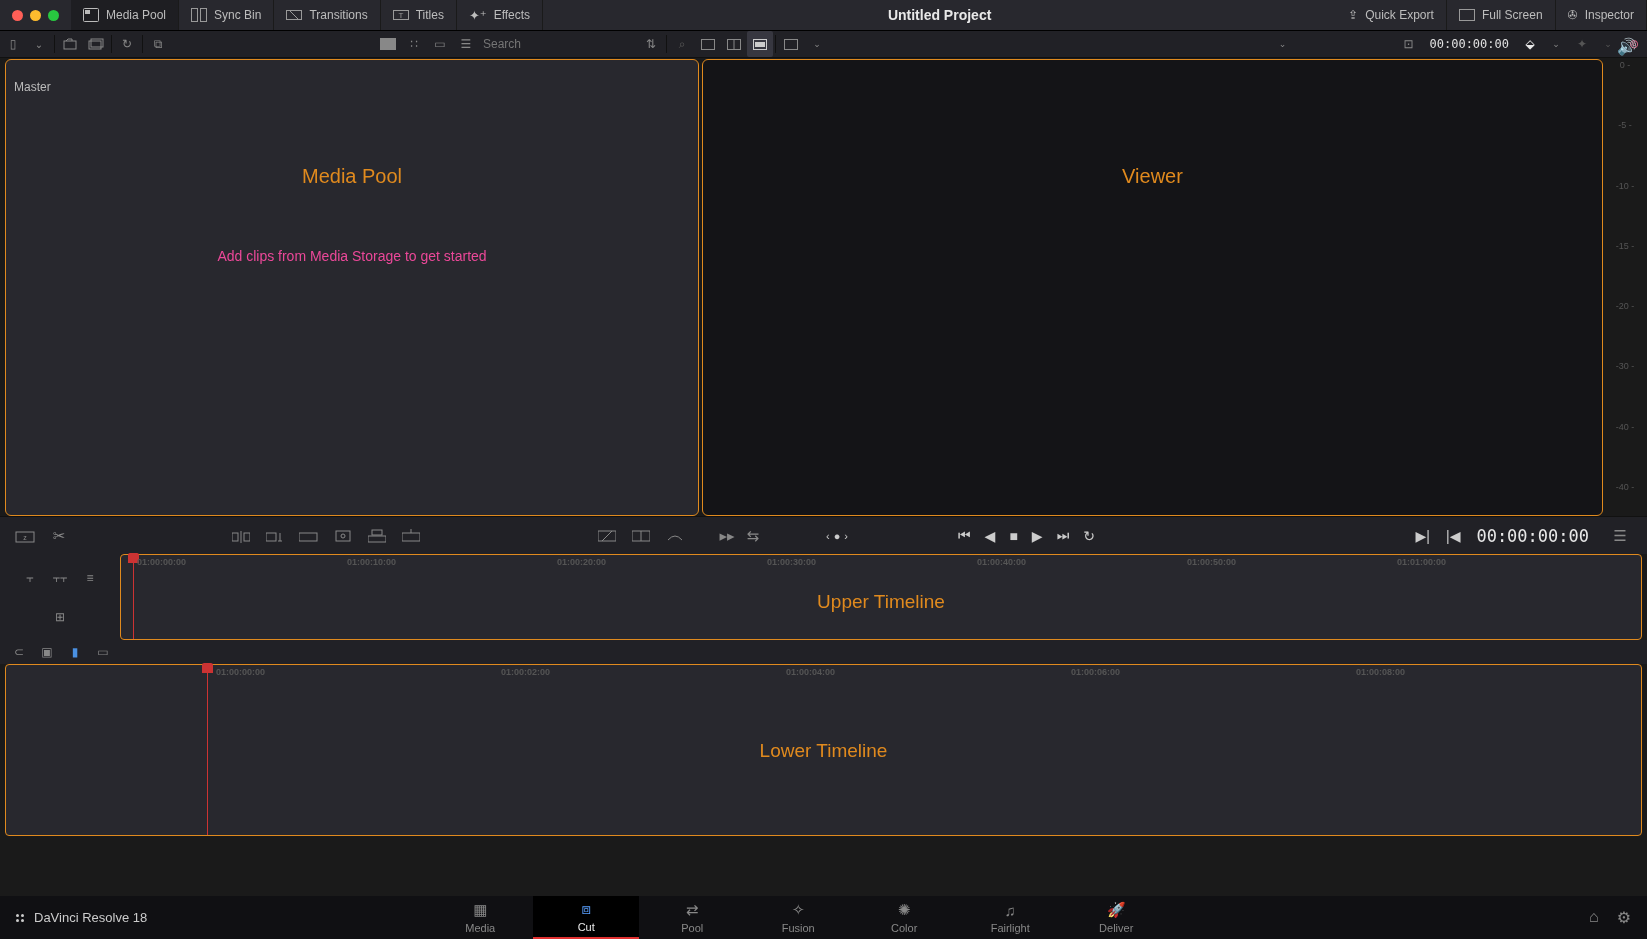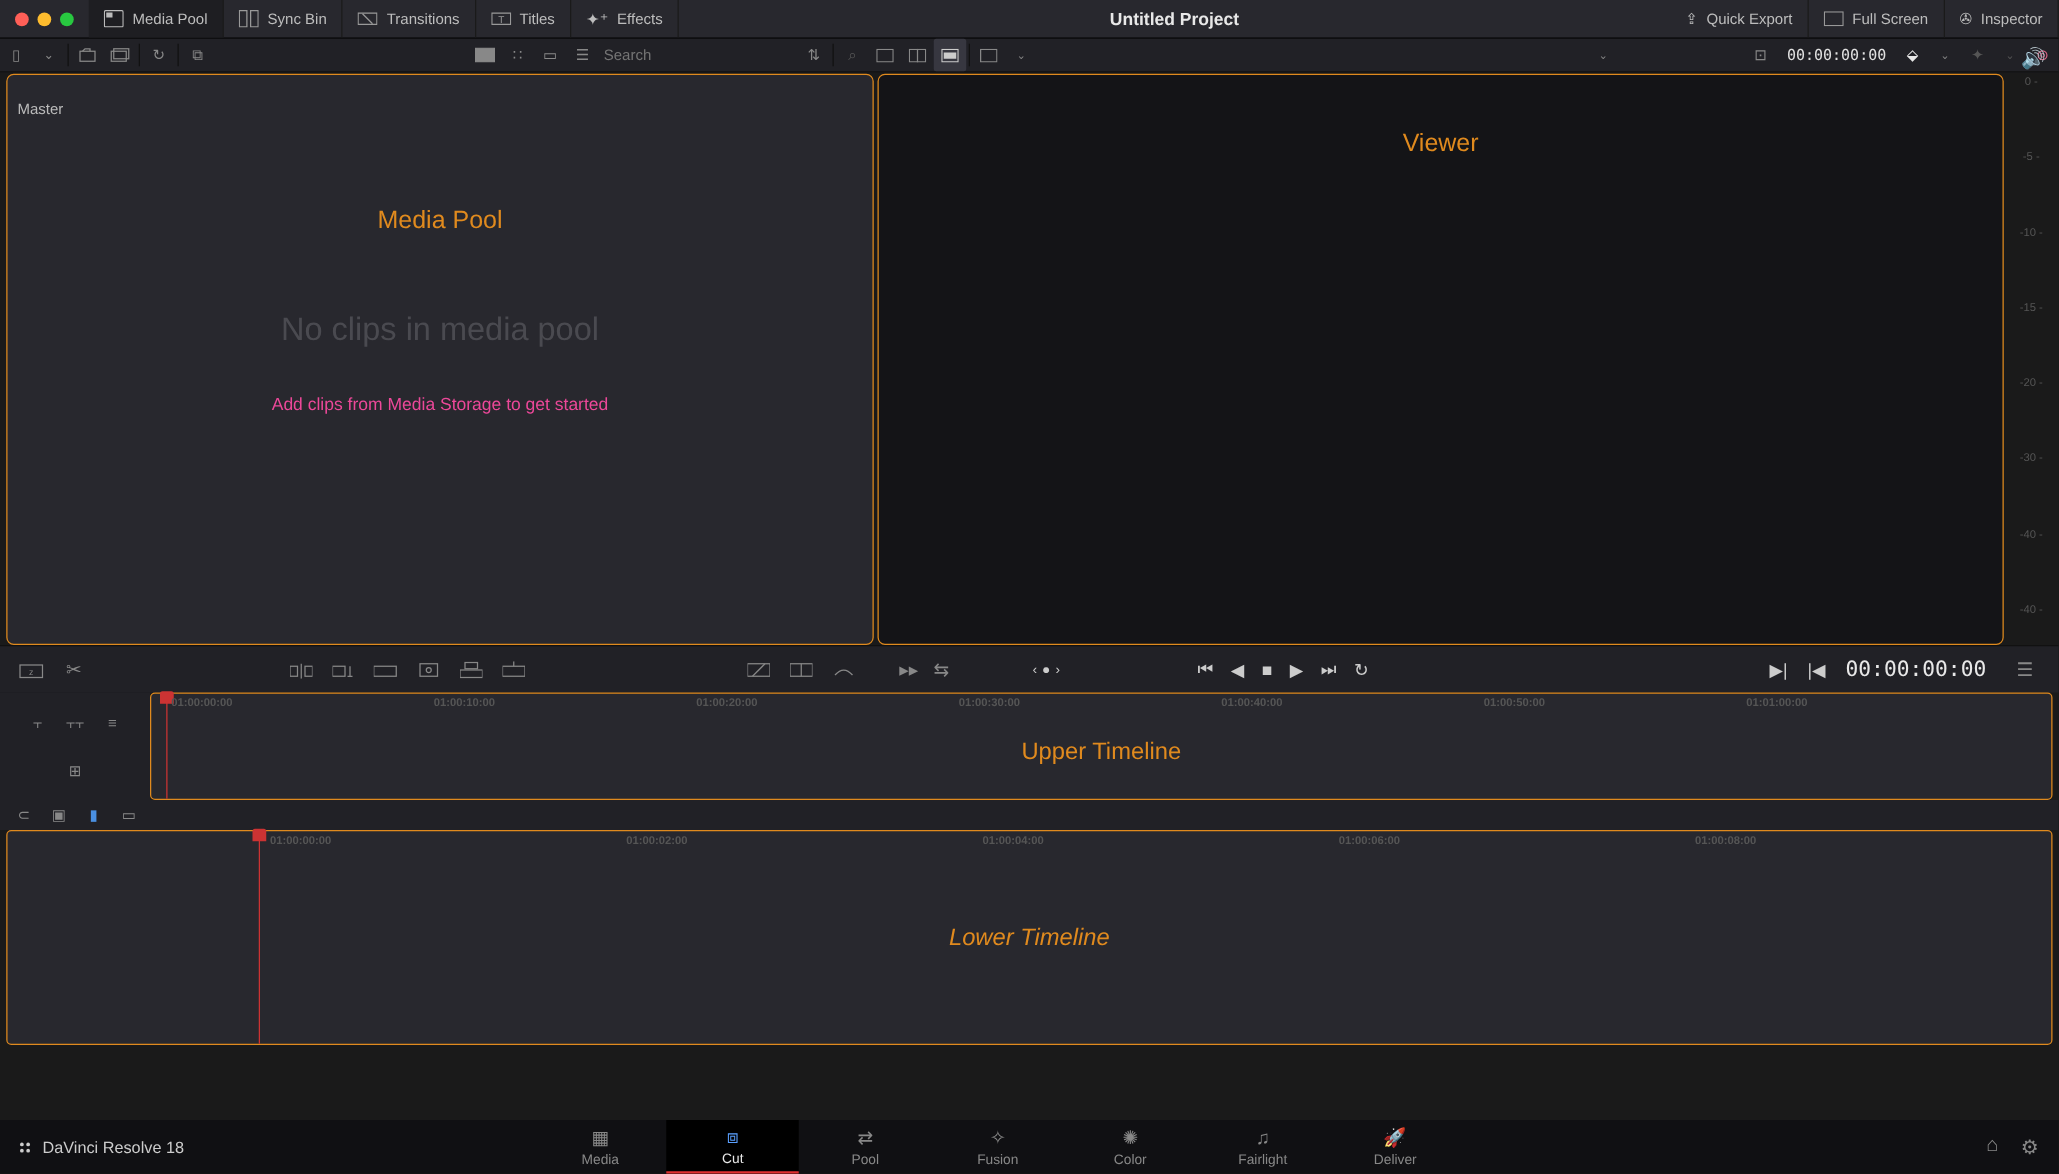--- a/index.html
+++ b/index.html
@@ -75,21 +75,21 @@
     height: 100%; padding-top: 105px;
   }
   .panel-label { color: #e08a1e; font-size: 20px; margin-bottom: 60px; }
   .no-clips { color: #4a4a50; font-size: 26px; font-weight: 500; margin-bottom: 36px; }
   .hint-text { color: #ec4899; font-size: 14px; }
   .viewer-panel {
     flex: 1; margin-left: 3px; margin-right: 44px; margin-top: 1px;
     border: 1.5px solid #e08a1e; border-radius: 6px;
     background: #141417; position: relative;
     display: flex; flex-direction: column; align-items: center; justify-content: flex-start;
-    padding-top: 44px;
+    padding-top: 105px;
   }
   .audio-meter {
     position: absolute; right: 4px; top: 58px; width: 36px; height: 436px;
     display:flex; flex-direction:column; justify-content:space-between;
     padding: 2px 0; color: #555; font-size: 9px; text-align:center;
   }
   .speaker-icon { position:absolute; right: 10px; top: 37px; color: #d8d8d8; font-size:16px; }
   .mid-toolbar {
     height: 38px; background: #212126; display: flex; align-items: center;
     border-top: 1px solid #111;
@@ -125,21 +125,21 @@
   }
   .ut-label { position:absolute; left:50%; top:50%; transform:translate(-50%,-6px); color:#e08a1e; font-size:19px; }
   .lower-tools-row { display:flex; height: 24px; background:#212126; align-items:center; }
   .lower-tools { display:flex; gap:10px; padding: 0 10px; }
   .lt-btn { width:18px; height:18px; display:flex; align-items:center; justify-content:center; color:#888; }
   .lower-timeline {
     flex:1; border: 1.5px solid #e08a1e; border-radius: 4px;
     background: #28282e; position:relative; margin: 0 5px 5px 5px;
     height: 172px;
   }
-  .lt-label { position:absolute; left:50%; top:50%; transform:translate(-50%,-10px); color:#e08a1e; font-size:19px;font-style:italic; }
+  .lt-label { position:absolute; left:50%; top:50%; transform:translate(-50%,-10px); color:#e08a1e; font-size:19px; }
   .bottom-nav {
     position:absolute; bottom:0; left:0; right:0; height: 43px;
     background: #101013; display:flex; align-items:center; padding: 0 16px;
   }
   .app-brand { display:flex; align-items:center; gap:10px; color:#ccc; font-size:13px; }
   .brand-dots { display:flex; flex-direction:column; gap:2px; }
   .brand-dots span { display:flex; gap:2px; }
   .brand-dots i { width:3px; height:3px; border-radius:50%; background:#ccc; display:block; }
   .nav-tabs { display:flex; margin-left: 280px; }
   .nav-tab {
@@ -285,21 +285,20 @@
     <div class="tb-btn" style="font-size:9px;color:#555">⌄</div>
     <div class="tb-btn" style="color:#d68">⊚</div>
   </div>
 </div>
 
 <div class="panels-row">
   <div class="media-pool-panel">
     <div class="master-tab">Master</div>
     <div class="media-pool-content">
       <div class="panel-label">Media Pool</div>
-      <div class="no-clips">No clips in media pool</div>
       <div class="hint-text">Add clips from Media Storage to get started</div>
     </div>
   </div>
   <div class="viewer-panel">
     <div class="panel-label">Viewer</div>
   </div>
   <div class="speaker-icon">🔊</div>
   <div class="audio-meter">
     <span>0 -</span>
     <span>-5 -</span>

